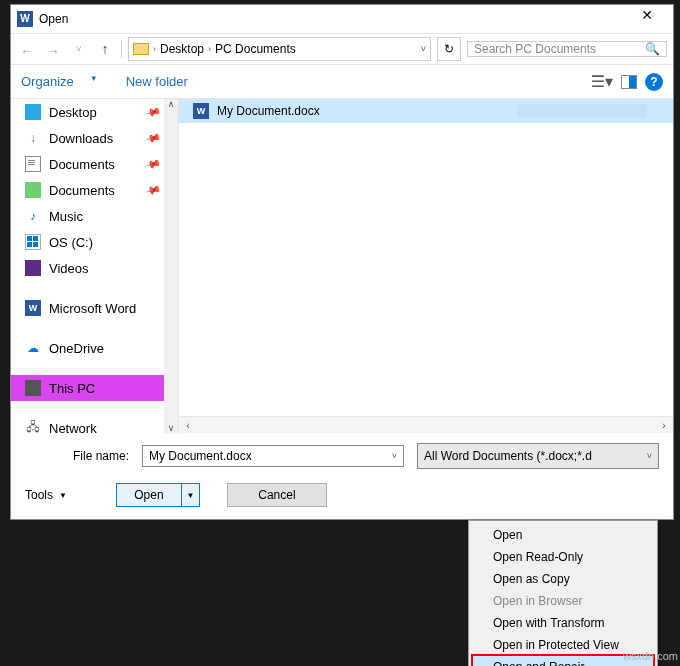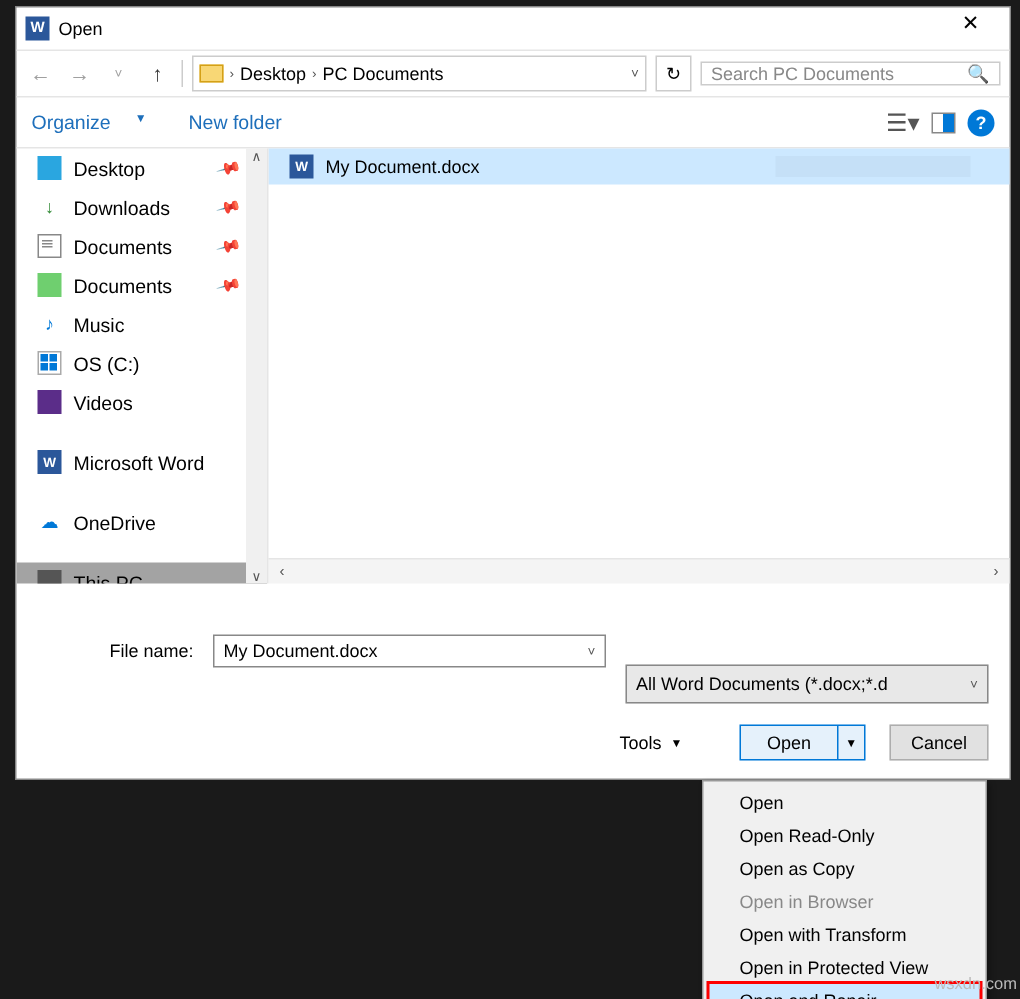--- a/index.html
+++ b/index.html
@@ -22,21 +22,21 @@
   .search { flex: 0 0 200px; height: 16px; border: 1px solid #ccc; display: flex; align-items: center; padding: 0 6px; font-size: 12px; color: #888; justify-content: space-between; }
   .toolbar { height: 34px; display: flex; align-items: center; padding: 0 10px; border-bottom: 1px solid #e5e5e5; gap: 28px; }
   .org-link { color: #1e6fbb; font-size: 13px; display: flex; align-items: flex-start; gap:16px; }
   .tool-right { margin-left: auto; display: flex; gap: 8px; align-items: center; color: #555; }
   .help-icon { width: 18px; height: 18px; border-radius: 50%; background: #0078d7; color: #fff; font: bold 12px/18px sans-serif; text-align: center; }
   .body { flex: 1; display: flex; min-height: 0; }
   .sidebar { width: 168px; border-right: 1px solid #e5e5e5; overflow: hidden; position: relative; }
   .sidebar .sb-scroll-strip { position:absolute; right:0; top:0; width:14px; bottom:0; background:#f0f0f0; display:flex; flex-direction:column; align-items:center; }
   .sb-scroll-strip .a { font-size:9px; color:#555; }
   .sb-item { display: flex; align-items: center; height: 26px; padding-left: 14px; font-size: 13px; gap: 8px; }
-  .sb-item.sel { background: #a3a3a3; }
+  .sb-item.sel { background: #d946ef; }
   .sb-item .pin { margin-left: auto; margin-right: 18px; color: #555; font-size: 11px; transform: rotate(30deg); }
   .sb-spacer { height: 14px; }
   .ico { width: 16px; height: 16px; display:flex; align-items:center; justify-content:center; font-size:12px; }
   .ico.desk { background:#2aa6e0; }
   .ico.dl::before { content:"↓"; color:#388e3c; font-weight:bold; }
   .ico.doc { background:#fff; border:1px solid #888; position:relative; }
   .ico.doc::after{content:""; position:absolute; left:2px; top:3px; width:7px; height:1px; background:#888; box-shadow:0 2px #888,0 4px #888;}
   .ico.pic { background:#6fcf6f; }
   .ico.mus::before { content:"♪"; color:#0078d7; }
   .ico.os { background:#fff; border:1px solid #aaa; position:relative;}
@@ -53,27 +53,27 @@
   .row { display:flex; align-items:center; height:24px; padding-left:14px; font-size:12px; background:#cce8ff; gap:8px;}
   .row .nm { width:292px; }
   .row .dt { width:130px; height:14px; background:rgba(0,0,0,0.03);}
   .filelist .spacer { flex:1; }
   .h-scroll { height: 17px; border-top: 1px solid #e5e5e5; display:flex; align-items:center; justify-content:space-between; padding:0 2px; color:#555; font-size:10px; background:#f4f4f4; }
   .h-scroll .l, .h-scroll .r { width:14px; text-align:center; }
   .footer { padding: 10px 14px 12px 14px; display:flex; flex-direction:column; gap:14px; }
   .fn-row { display:flex; align-items:center; gap:13px; }
   .fn-label { font-size:12px; color:#000; }
   .fn-input { flex:0 0 262px; height:22px; border:1px solid #888; display:flex; align-items:center; justify-content:space-between; padding:0 6px; font-size:12px; }
-  .ft-combo { flex:1; height:22px; border:1px solid #888; background:#e8e8e8; display:flex; align-items:center; justify-content:space-between; padding:12px 6px; font-size:12px;margin-top:44px; }
-  .btn-row { display:flex; align-items:center; justify-content:flex-end; gap:16px; }
+  .ft-combo { flex:1; height:22px; border:1px solid #888; background:#e8e8e8; display:flex; align-items:center; justify-content:space-between; padding:12px 6px; font-size:12px; }
+  .btn-row { display:flex; align-items:center; justify-content:flex-start; gap:27px; }
   .tools-link { font-size:12px; color:#000; display:flex; align-items:center; gap:6px; margin-right:22px;}
   .btn { height:24px; border:1px solid #adadad; background:#e1e1e1; font-size:12px; display:flex; align-items:center; justify-content:center; }
   .btn.open { width:84px; border:1px solid #0078d7; background:#e5f1fb; position:relative; }
   .btn.open .split { width:18px; height:100%; border-left:1px solid #0078d7; display:flex; align-items:center; justify-content:center; font-size:8px; color:#000; }
-  .btn.cancel { width:66px; }
+  .btn.cancel { width:100px; }
   .dropdown { position:absolute; top:520px; left:468px; width:190px; background:#f0f0f0; border:1px solid #999; box-shadow:2px 2px 4px rgba(0,0,0,0.3); padding:3px 2px; }
   .dd-item { padding:4px 22px; font-size:12px; color:#000; }
   .dd-item.disabled { color:#888; }
   .dd-item.highlight { background:#cce8ff; border:2px solid red; margin:-2px 0; padding:4px 20px;}
   .watermark { position:absolute; bottom:4px; right:2px; color:#bbb; font-size:11px; }
 </style>
 </head>
 <body>
 
 <div class="frame">

